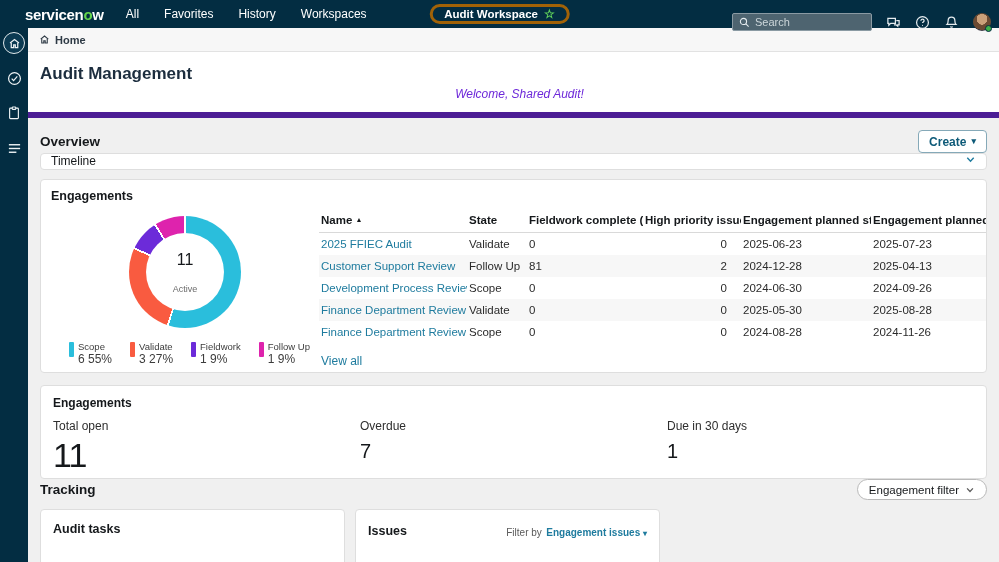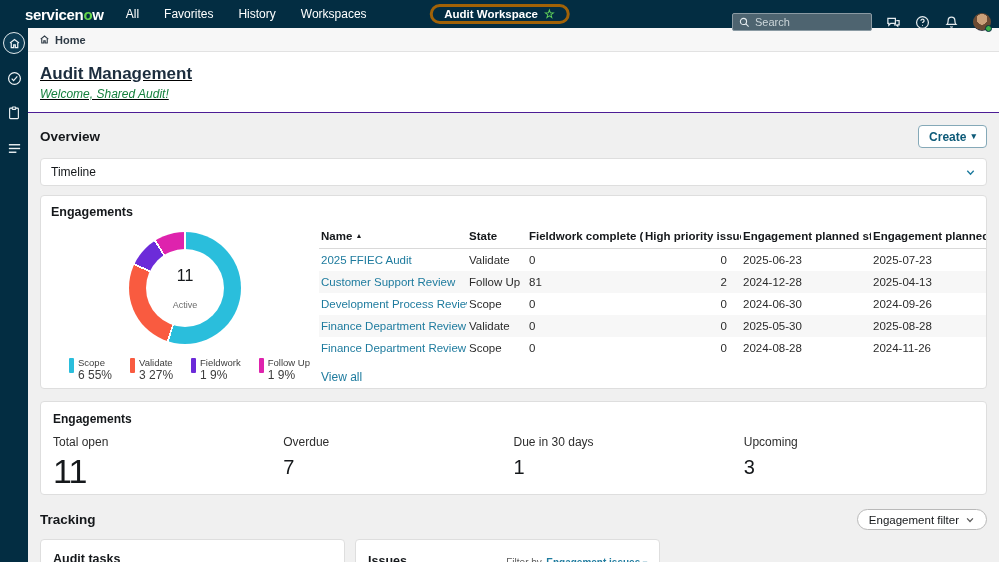--- a/index.html
+++ b/index.html
@@ -36,35 +36,35 @@
               justify-content:center; color:#eef3f5; }
   .rail-btn.active { border:1.5px solid #dfe7ea; background:#0b3a52; }
   .rail-ic { width:13px; height:13px; display:block; }
 
   
   .content { position:absolute; top:28px; left:28px; width:971px; height:534px;border-radius:29px; }
   .breadcrumb { height:24px; background:#f7f7f7; border-bottom:1px solid #e2e2e2;
                 display:flex; align-items:center; gap:5px; padding-left:11px;
                 font-size:11px; font-weight:bold; color:#2e3a45; }
   .crumb-ic { width:11px; height:11px; color:#2e3a45; display:block; }
-  .page-header { background:#ffffff; padding:12px 0 11px 12px; border-bottom:1px solid #4c1d95;text-decoration:underline; }
+  .page-header { background:#ffffff; padding:12px 0 11px 12px; border-bottom:6px solid #4c1d95; }
   .page-title { font-size:17px; font-weight:bold; color:#1c2d3e; }
-  .page-sub { font-size:12px; font-style:italic; color:#15803d; margin-top:3px; }
+  .page-sub { font-size:12px; font-style:italic; color:#6d28d9; margin-top:3px;text-align:center; }
 
   .section { padding:12px 12px 0 12px; }
   .sec-row { display:flex; align-items:center; justify-content:space-between; }
   .sec-title { font-size:13.5px; font-weight:bold; color:#15181b; }
   .btn-create { height:23px; background:#fff; border:1px solid #85a9b8; border-radius:4px;
                 color:#0d5a78; font-size:12px; font-weight:bold; padding:0 10px;
                 display:flex; align-items:center; gap:5px; cursor:pointer;
                 font-family:"Liberation Sans", sans-serif; }
   .caret { font-size:9px; line-height:1; }
 
-  .bar-card { margin-top:10px; background:#fff; border:1px solid #dedede; border-radius:4px;
-              height:28px; display:flex; align-items:center; justify-content:space-between;
+  .bar-card { background:#fff; border:1px solid #dedede; border-radius:4px;
+              height:17px; display:flex; align-items:flex-start; justify-content:space-between;
               padding:0 10px; }
   .bar-label { font-size:12px; color:#15181b; }
   .chev { width:11px; height:11px; color:#1e7b9e; display:block; }
 
   
   .eng-card { margin-top:9px; background:#fff; border:1px solid #dedede; border-radius:4px;
               height:194px; padding:9px 12px 0 10px; overflow:hidden; }
   .card-title { font-size:12.5px; font-weight:bold; color:#15181b; }
   .eng-body { display:flex; margin-top:0; }
   .chart-col { width:268px; flex:none; position:relative; }
@@ -95,21 +95,21 @@
   
   .sum-card { margin-top:12px; background:#fff; border:1px solid #dedede; border-radius:4px;
               height:94px; padding:10px 12px; }
   .stats { display:flex; margin-top:9px; }
   .stat { flex:1; }
   .stat-label { font-size:12px; color:#2e2e2e; }
   .stat-value { font-size:20px; color:#15181b; margin-top:7px; }
   .stat-value.big { font-size:34px; margin-top:3px; letter-spacing:-1px; }
 
   
-  .tracking-row { margin-top:14px; }
+  .tracking-row { }
   .pill-btn { height:21px; background:#fff; border:1px solid #b9b9b9; border-radius:999px;
               padding:0 11px; font-size:11.5px; color:#15181b; display:flex; align-items:center;
               gap:6px; cursor:pointer; font-family:"Liberation Sans", sans-serif; }
   .pill-btn .chev { color:#5a5a5a; width:10px; height:10px; }
   .cards-row { display:flex; gap:10px; margin-top:9px; }
   .track-card { background:#fff; border:1px solid #dedede; border-radius:4px; width:305px;
                 height:120px; padding:12px; }
   .track-head { display:flex; align-items:center; justify-content:space-between; }
   .filter-by { font-size:10px; color:#5b5b5b; }
   .filter-link { font-size:10px; font-weight:bold; color:#1e7b9e; cursor:pointer; }
@@ -335,24 +335,20 @@
             <div class="stat-value big">11</div>
           </div>
           <div class="stat">
             <div class="stat-label">Overdue</div>
             <div class="stat-value">7</div>
           </div>
           <div class="stat">
             <div class="stat-label">Due in 30 days</div>
             <div class="stat-value">1</div>
           </div>
-          <div class="stat">
-            <div class="stat-label">Upcoming</div>
-            <div class="stat-value">3</div>
-          </div>
         </div>
       </div>
 
       <div class="sec-row tracking-row">
         <div class="sec-title">Tracking</div>
         <button class="pill-btn">
           <span>Engagement filter</span>
           <svg class="chev" viewBox="0 0 12 12" fill="none" stroke="currentColor" stroke-width="1.5">
               <path d="M2.5 4 6 7.8 9.5 4"></path>
             </svg>

